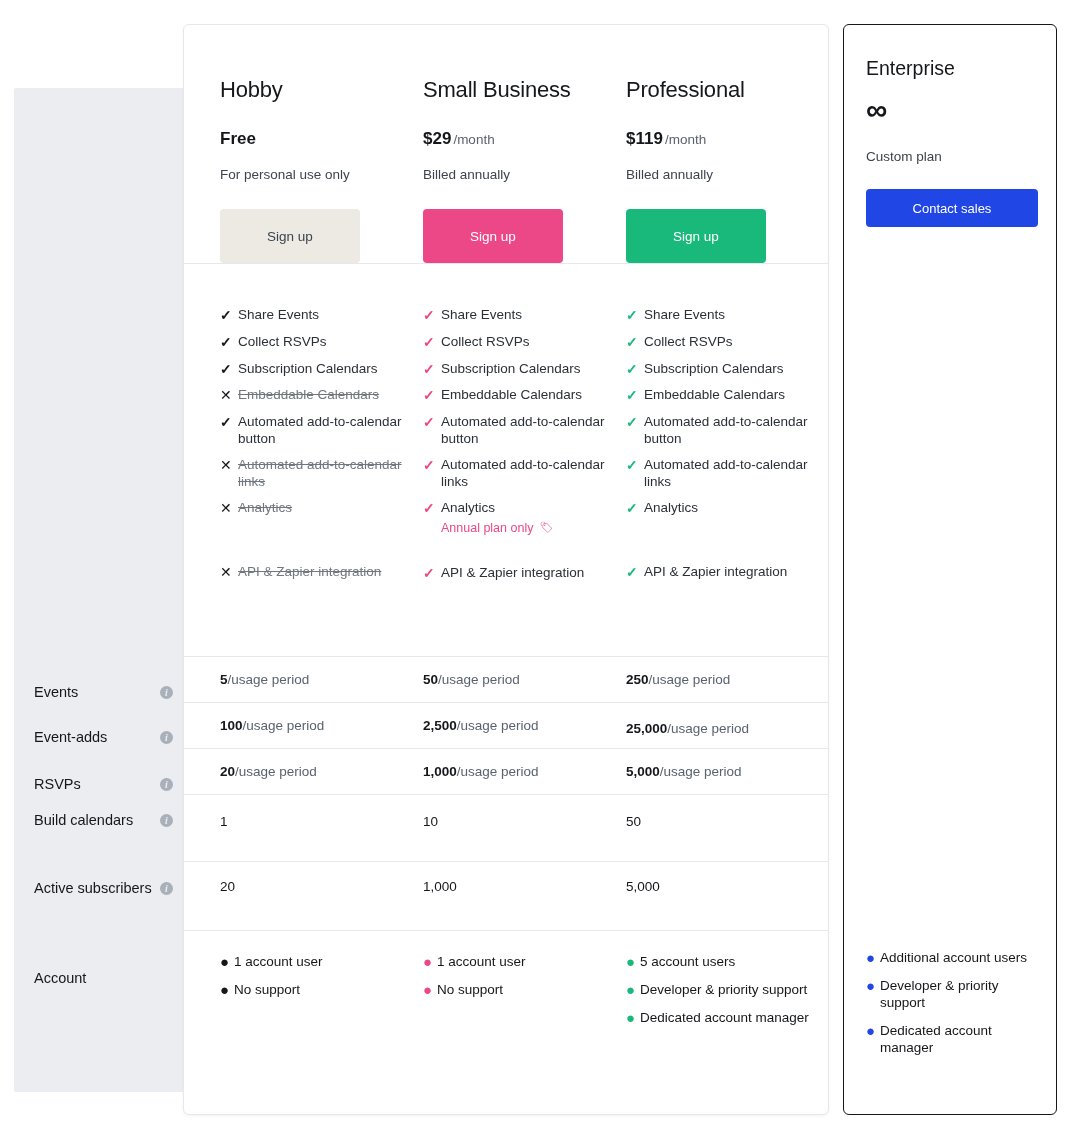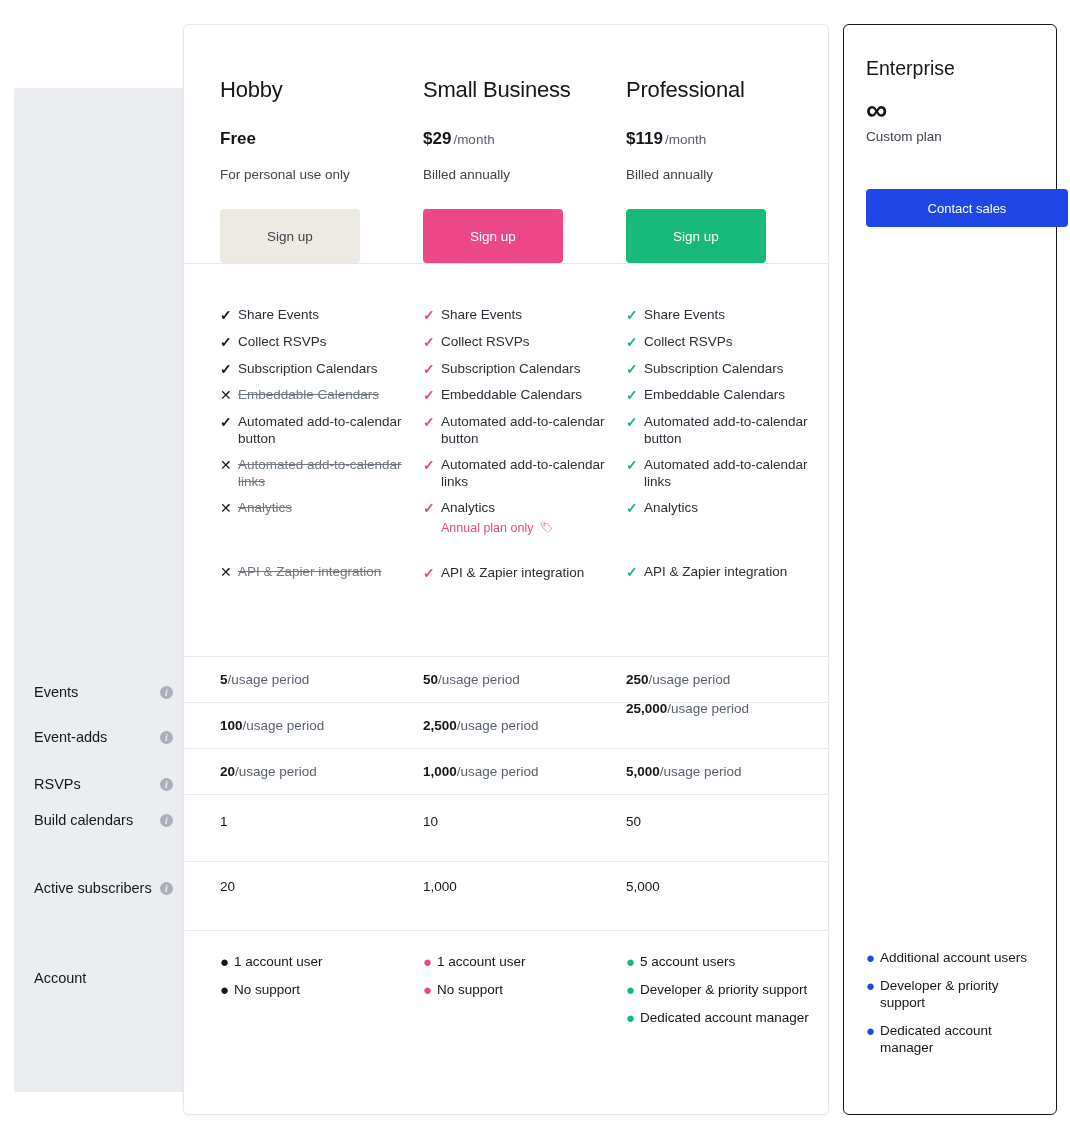--- a/index.html
+++ b/index.html
@@ -198,26 +198,26 @@
   .ent-title {
     position: absolute; left: 22px; top: 32px;
     font-size: 19.5px; color: #15171a;
   }
   .ent-inf {
     position: absolute; left: 22px; top: 68px;
     font-size: 30px; font-weight: bold; color: #15171a;
     letter-spacing: -2px;
   }
   .ent-sub {
-    position: absolute; left: 22px; top: 104px;
+    position: absolute; left: 22px; top: 124px;
     font-size: 13.5px; color: #3d444d;
   }
   .ent-btn {
     position: absolute; left: 22px; top: 164px;
-    width: 202px; height: 38px;
+    width: 172px; height: 38px;
     background: #2046e6; color: #fff;
     border: none; border-radius: 4px;
     font-size: 13px; cursor: pointer;
     font-family: "Liberation Sans", sans-serif;
   }
   .ent-tag {
     position: absolute;
     left: 0; right: 0; top: 370px;
     text-align: center;
     font-size: 23px;
@@ -461,21 +461,21 @@
         <div style="height:37px"></div>
         <div class="feat">
           <span class="mark mark-pro">✓</span>
           <span class="ftext">API &amp; Zapier integration</span>
         </div>
       </div>
 
       <div class="usage" style="top:647px">
         <b>250</b><span class="unit">/usage period</span>
       </div>
-      <div class="usage" style="top:676px">
+      <div class="usage" style="top:696px">
         <b>25,000</b><span class="unit">/usage period</span>
       </div>
       <div class="usage" style="top:739px">
         <b>5,000</b><span class="unit">/usage period</span>
       </div>
       <div class="usage" style="top:789px">
         <span>50</span>
       </div>
       <div class="usage" style="top:854px">
         <span>5,000</span>

